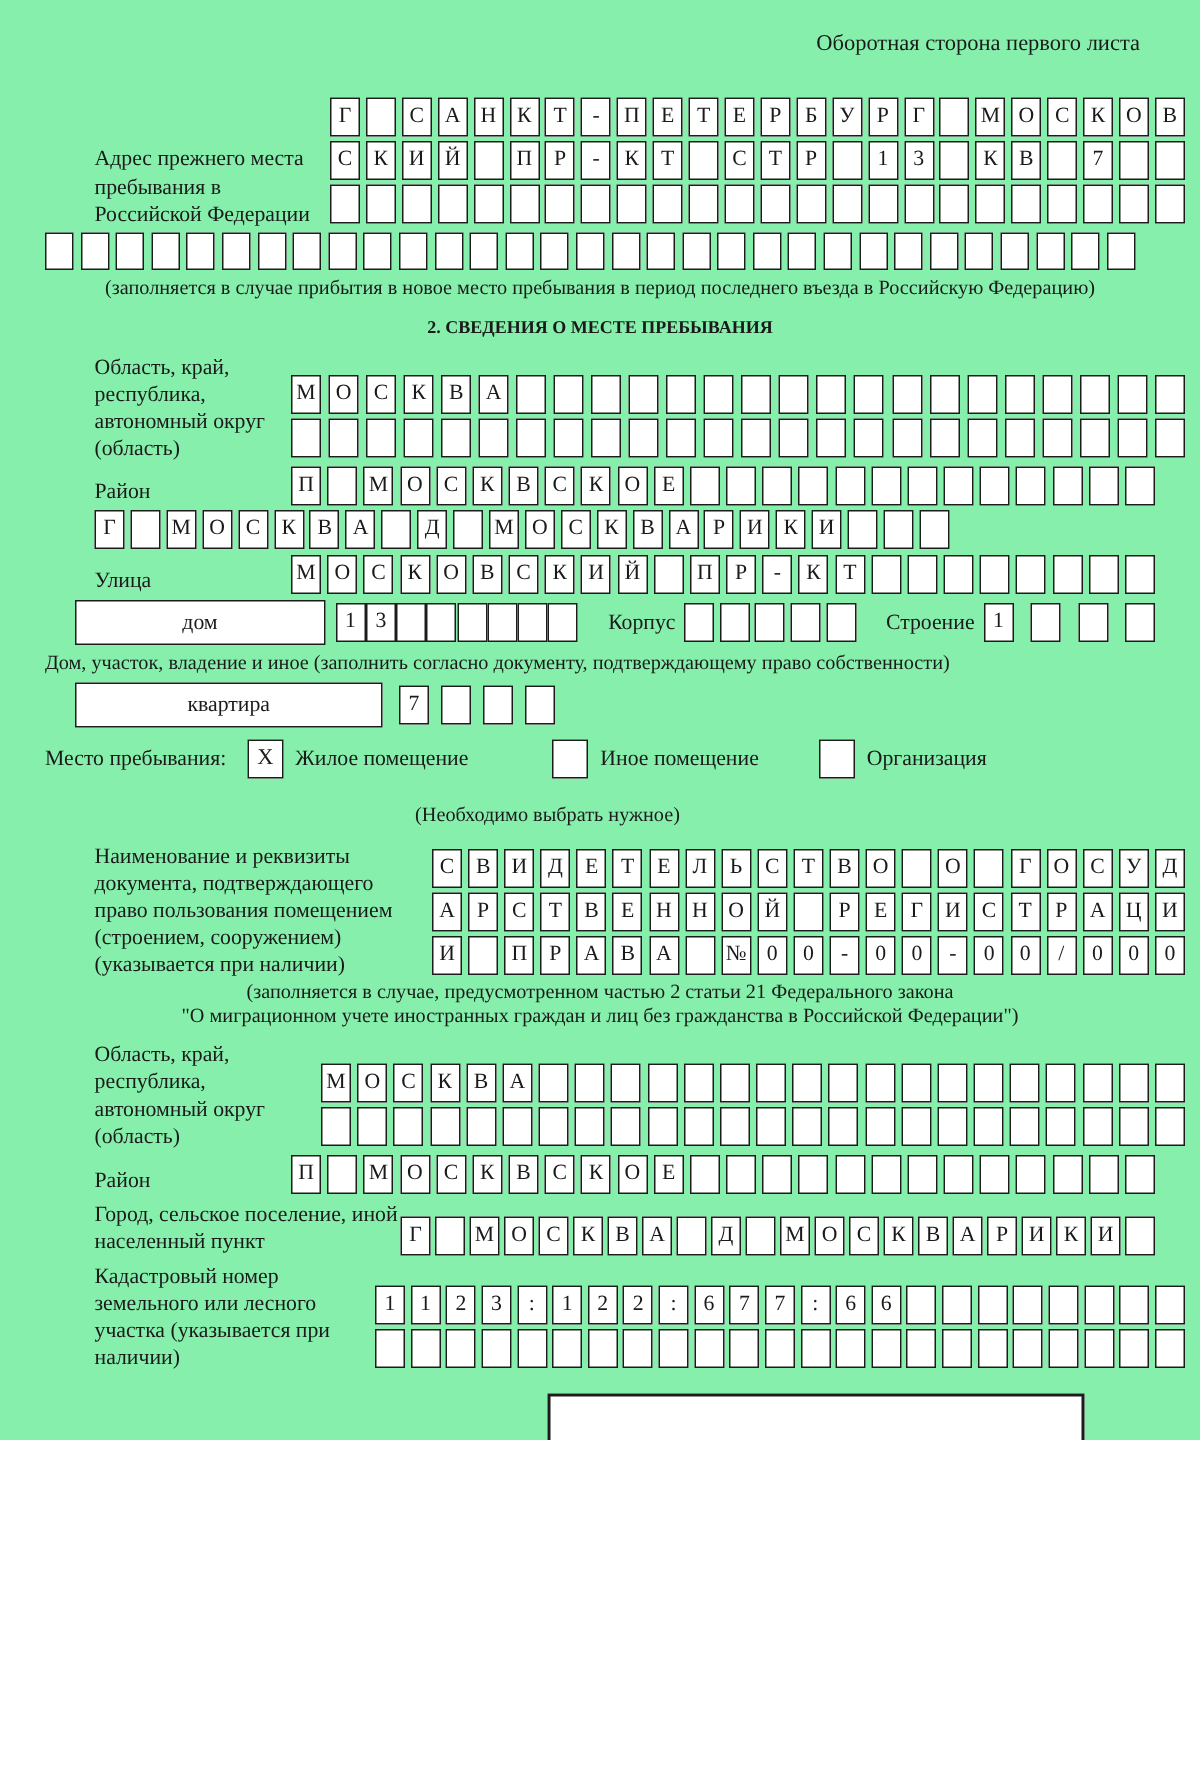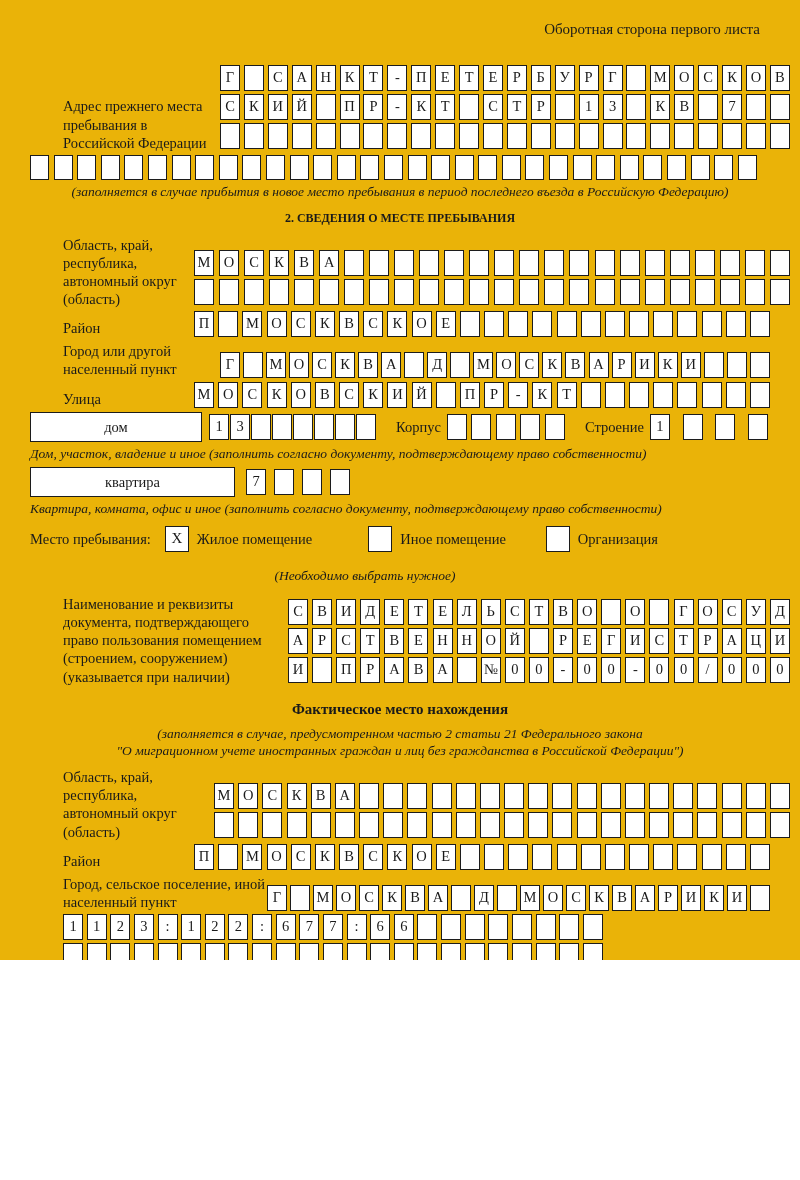--- a/index.html
+++ b/index.html
@@ -1,20 +1,20 @@
 <!DOCTYPE html>
 <html><head>
 <meta charset="utf-8">
 <style>
   * { box-sizing: border-box; }
   html,body { margin:0; padding:0; background:#fff; }
   .page {
     position: relative;
     width: 800px; height: 960px;
-    background: #eab308; color: #1a1a1a;
+    background: #86efac; color: #1a1a1a;
     font-family: "Liberation Serif", "DejaVu Serif", serif;
     font-size: 14.5px; line-height: 1.25;
     padding: 16px 30px 0 30px;
     overflow: hidden;
   }
   .header-note { text-align: right; margin: 4px 10px 26px 0; font-size: 15px; }
 
   .field { display: flex; align-items: flex-end; margin-left: 33px; }
   .flabel { flex: 0 0 auto; padding-top: 2px; }
   .w157 { width: 157px; } .w131 { width: 131px; } .w151 { width: 151px; }
@@ -28,32 +28,33 @@
     border: 1.6px solid #1c1c1c;
     text-align: center; line-height: 23px;
     font-size: 14.5px; background: #fff;
   }
   .cell.small { width: 19px; height: 25px; }
 
   .r570 { width: 570px; } .r596 { width: 596px; } .r523 { width: 523px; }
   .r540 { width: 540px; } .r502 { width: 502px; } .r576 { width: 576px; }
   .fullrow { width: 727px; margin: 0 0 4px 0; }
 
-  .caption { font-size: 13.5px; font-style: italic; }
+  .caption { font-size: 13.5px; }
   .center { text-align: center; }
   .h2 { text-align: center; font-weight: bold; font-size: 12px; margin: 10px 0 8px 0; }
   .subtitle { text-align: center; font-weight: bold; font-size: 15px; margin: 14px 0 8px 0; }
 
   .mb3 { margin-bottom: 3px; font-family: Liberation Serif, serif; } .mb6 { margin-bottom: 6px; }
 
   .domrow { display: flex; align-items: center; margin: 4px 0 4px 0; }
   .namedcell {
     border: 1.6px solid #1c1c1c; height: 30px;
     display: flex; align-items: center; justify-content: center;
     background: #fff;
+    margin-left: 20px;
   }
   .domcell { width: 172px; margin-right: 7px; }
   .kvcell  { width: 205px; margin-right: 11px; }
   .inline-label { margin: 0 6px 0 20px; }
 
   .stayrow { display: flex; align-items: center; margin: 8px 0 2px 0; }
   .checkbox {
     width: 24px; height: 26px; border: 1.6px solid #1c1c1c;
     text-align: center; line-height: 23px; font-size: 15px;
     flex: 0 0 auto; background:#fff;
@@ -281,21 +282,20 @@
         <span class="cell"></span>
         <span class="cell"></span>
         <span class="cell"></span>
         <span class="cell"></span>
         <span class="cell"></span>
         <span class="cell"></span>
       </div>
   </div>
 
   <div class="field mb3">
-    <div class="flabel w157">Город или другой населенный пункт</div>
     <div class="boxrow r570">
         <span class="cell">Г</span>
         <span class="cell"></span>
         <span class="cell">М</span>
         <span class="cell">О</span>
         <span class="cell">С</span>
         <span class="cell">К</span>
         <span class="cell">В</span>
         <span class="cell">А</span>
         <span class="cell"></span>
@@ -379,21 +379,20 @@
 
   <div class="domrow">
     <div class="namedcell kvcell">квартира</div>
     <div class="boxrow" style="width:104px">
         <span class="cell">7</span>
         <span class="cell"></span>
         <span class="cell"></span>
         <span class="cell"></span>
       </div>
   </div>
-  <div class="caption">Квартира, комната, офис и иное (заполнить согласно документу, подтверждающему право собственности)</div>
 
   <div class="stayrow">
     <span style="margin-right:14px">Место пребывания:</span>
     <span class="checkbox">X</span>
     <span class="opt" style="margin-right:56px">Жилое помещение</span>
     <span class="checkbox"></span>
     <span class="opt" style="margin-right:40px">Иное помещение</span>
     <span class="checkbox"></span>
     <span class="opt">Организация</span>
   </div>
@@ -467,21 +466,20 @@
           <span class="cell">0</span>
           <span class="cell">0</span>
           <span class="cell">/</span>
           <span class="cell">0</span>
           <span class="cell">0</span>
           <span class="cell">0</span>
         </div>
     </div>
   </div>
 
-  <div class="subtitle">Фактическое место нахождения</div>
   <div class="caption center">(заполняется в случае, предусмотренном частью 2 статьи 21 Федерального закона</div>
   <div class="caption center mb6">"О миграционном учете иностранных граждан и лиц без гражданства в Российской Федерации")</div>
 
   <div class="field mb3">
     <div class="flabel w151">Область, край, республика, автономный округ (область)</div>
     <div class="rows">
       <div class="boxrow r576">
           <span class="cell">М</span>
           <span class="cell">О</span>
           <span class="cell">С</span>
@@ -588,20 +586,21 @@
         <span class="cell">А</span>
         <span class="cell">Р</span>
         <span class="cell">И</span>
         <span class="cell">К</span>
         <span class="cell">И</span>
         <span class="cell"></span>
       </div>
   </div>
 
   <div class="field mb3">
+    <div class="flabel w187">Кадастровый номер земельного или лесного участка (указывается при наличии)</div>
     <div class="rows">
       <div class="boxrow r540">
           <span class="cell">1</span>
           <span class="cell">1</span>
           <span class="cell">2</span>
           <span class="cell">3</span>
           <span class="cell">:</span>
           <span class="cell">1</span>
           <span class="cell">2</span>
           <span class="cell">2</span>

